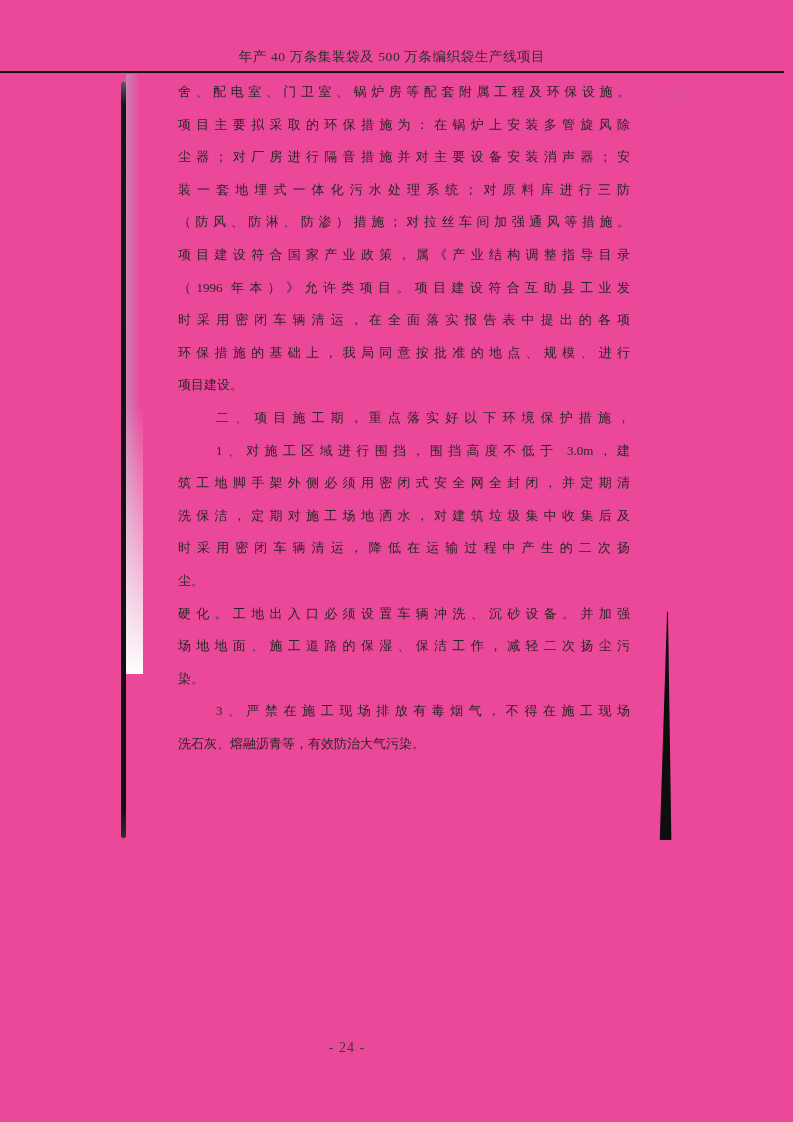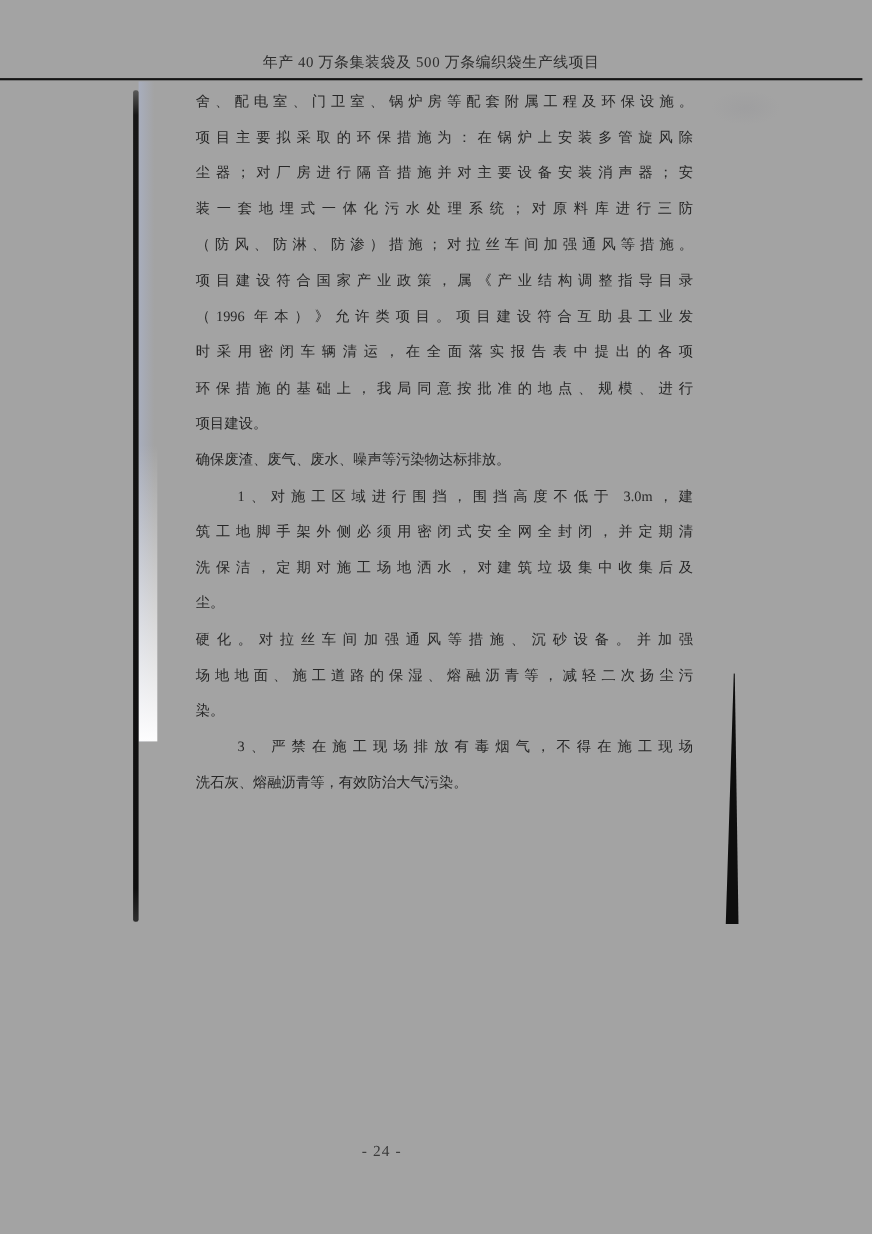--- a/index.html
+++ b/index.html
@@ -1,20 +1,20 @@
 <!DOCTYPE html>
 <html><head>
 <meta charset="utf-8">
 <style>
   html,body { margin:0; padding:0; background:#888; }
   .page {
     position:relative;
     width:793px; height:1122px;
     margin:0 auto;
-    background:#a3a3a3;
+    background:#ec4899;
     overflow:hidden;
     font-family:"Liberation Serif","DejaVu Serif",serif;
   }
   
   .header-title {
     position:absolute; top:48px; left:0; width:784px;
     text-align:center;
     font-size:13.5px; letter-spacing:0.6px;
     color:#2e2e2e;
   }
@@ -85,27 +85,28 @@
     <div class="ln j">舍、配电室、门卫室、锅炉房等配套附属工程及环保设施。</div>
     <div class="ln j">项目主要拟采取的环保措施为：在锅炉上安装多管旋风除</div>
     <div class="ln j">尘器；对厂房进行隔音措施并对主要设备安装消声器；安</div>
     <div class="ln j">装一套地埋式一体化污水处理系统；对原料库进行三防</div>
     <div class="ln j">（防风、防淋、防渗）措施；对拉丝车间加强通风等措施。</div>
     <div class="ln j">项目建设符合国家产业政策，属《产业结构调整指导目录</div>
     <div class="ln j">（1996 年本）》允许类项目。项目建设符合互助县工业发</div>
     <div class="ln j">时采用密闭车辆清运，在全面落实报告表中提出的各项</div>
     <div class="ln j">环保措施的基础上，我局同意按批准的地点、规模、进行</div>
     <div class="ln">项目建设。</div>
-    <div class="ln">确保废渣、废气、废水、噪声等污染物达标排放。</div>
+    <div class="ln j ind">二、项目施工期，重点落实好以下环境保护措施，</div>
     <div class="ln j ind">1、对施工区域进行围挡，围挡高度不低于 3.0m，建</div>
     <div class="ln j">筑工地脚手架外侧必须用密闭式安全网全封闭，并定期清</div>
     <div class="ln j">洗保洁，定期对施工场地洒水，对建筑垃圾集中收集后及</div>
+    <div class="ln j">时采用密闭车辆清运，降低在运输过程中产生的二次扬</div>
     <div class="ln">尘。</div>
-    <div class="ln j">硬化。对拉丝车间加强通风等措施、沉砂设备。并加强</div>
-    <div class="ln j">场地地面、施工道路的保湿、熔融沥青等，减轻二次扬尘污</div>
+    <div class="ln j">硬化。工地出入口必须设置车辆冲洗、沉砂设备。并加强</div>
+    <div class="ln j">场地地面、施工道路的保湿、保洁工作，减轻二次扬尘污</div>
     <div class="ln">染。</div>
     <div class="ln j ind">3、严禁在施工现场排放有毒烟气，不得在施工现场</div>
     <div class="ln">洗石灰、熔融沥青等，有效防治大气污染。</div>
   </div>
 
   <div class="page-number">- 24 -</div>
 
 </div>
 
 </body></html>

